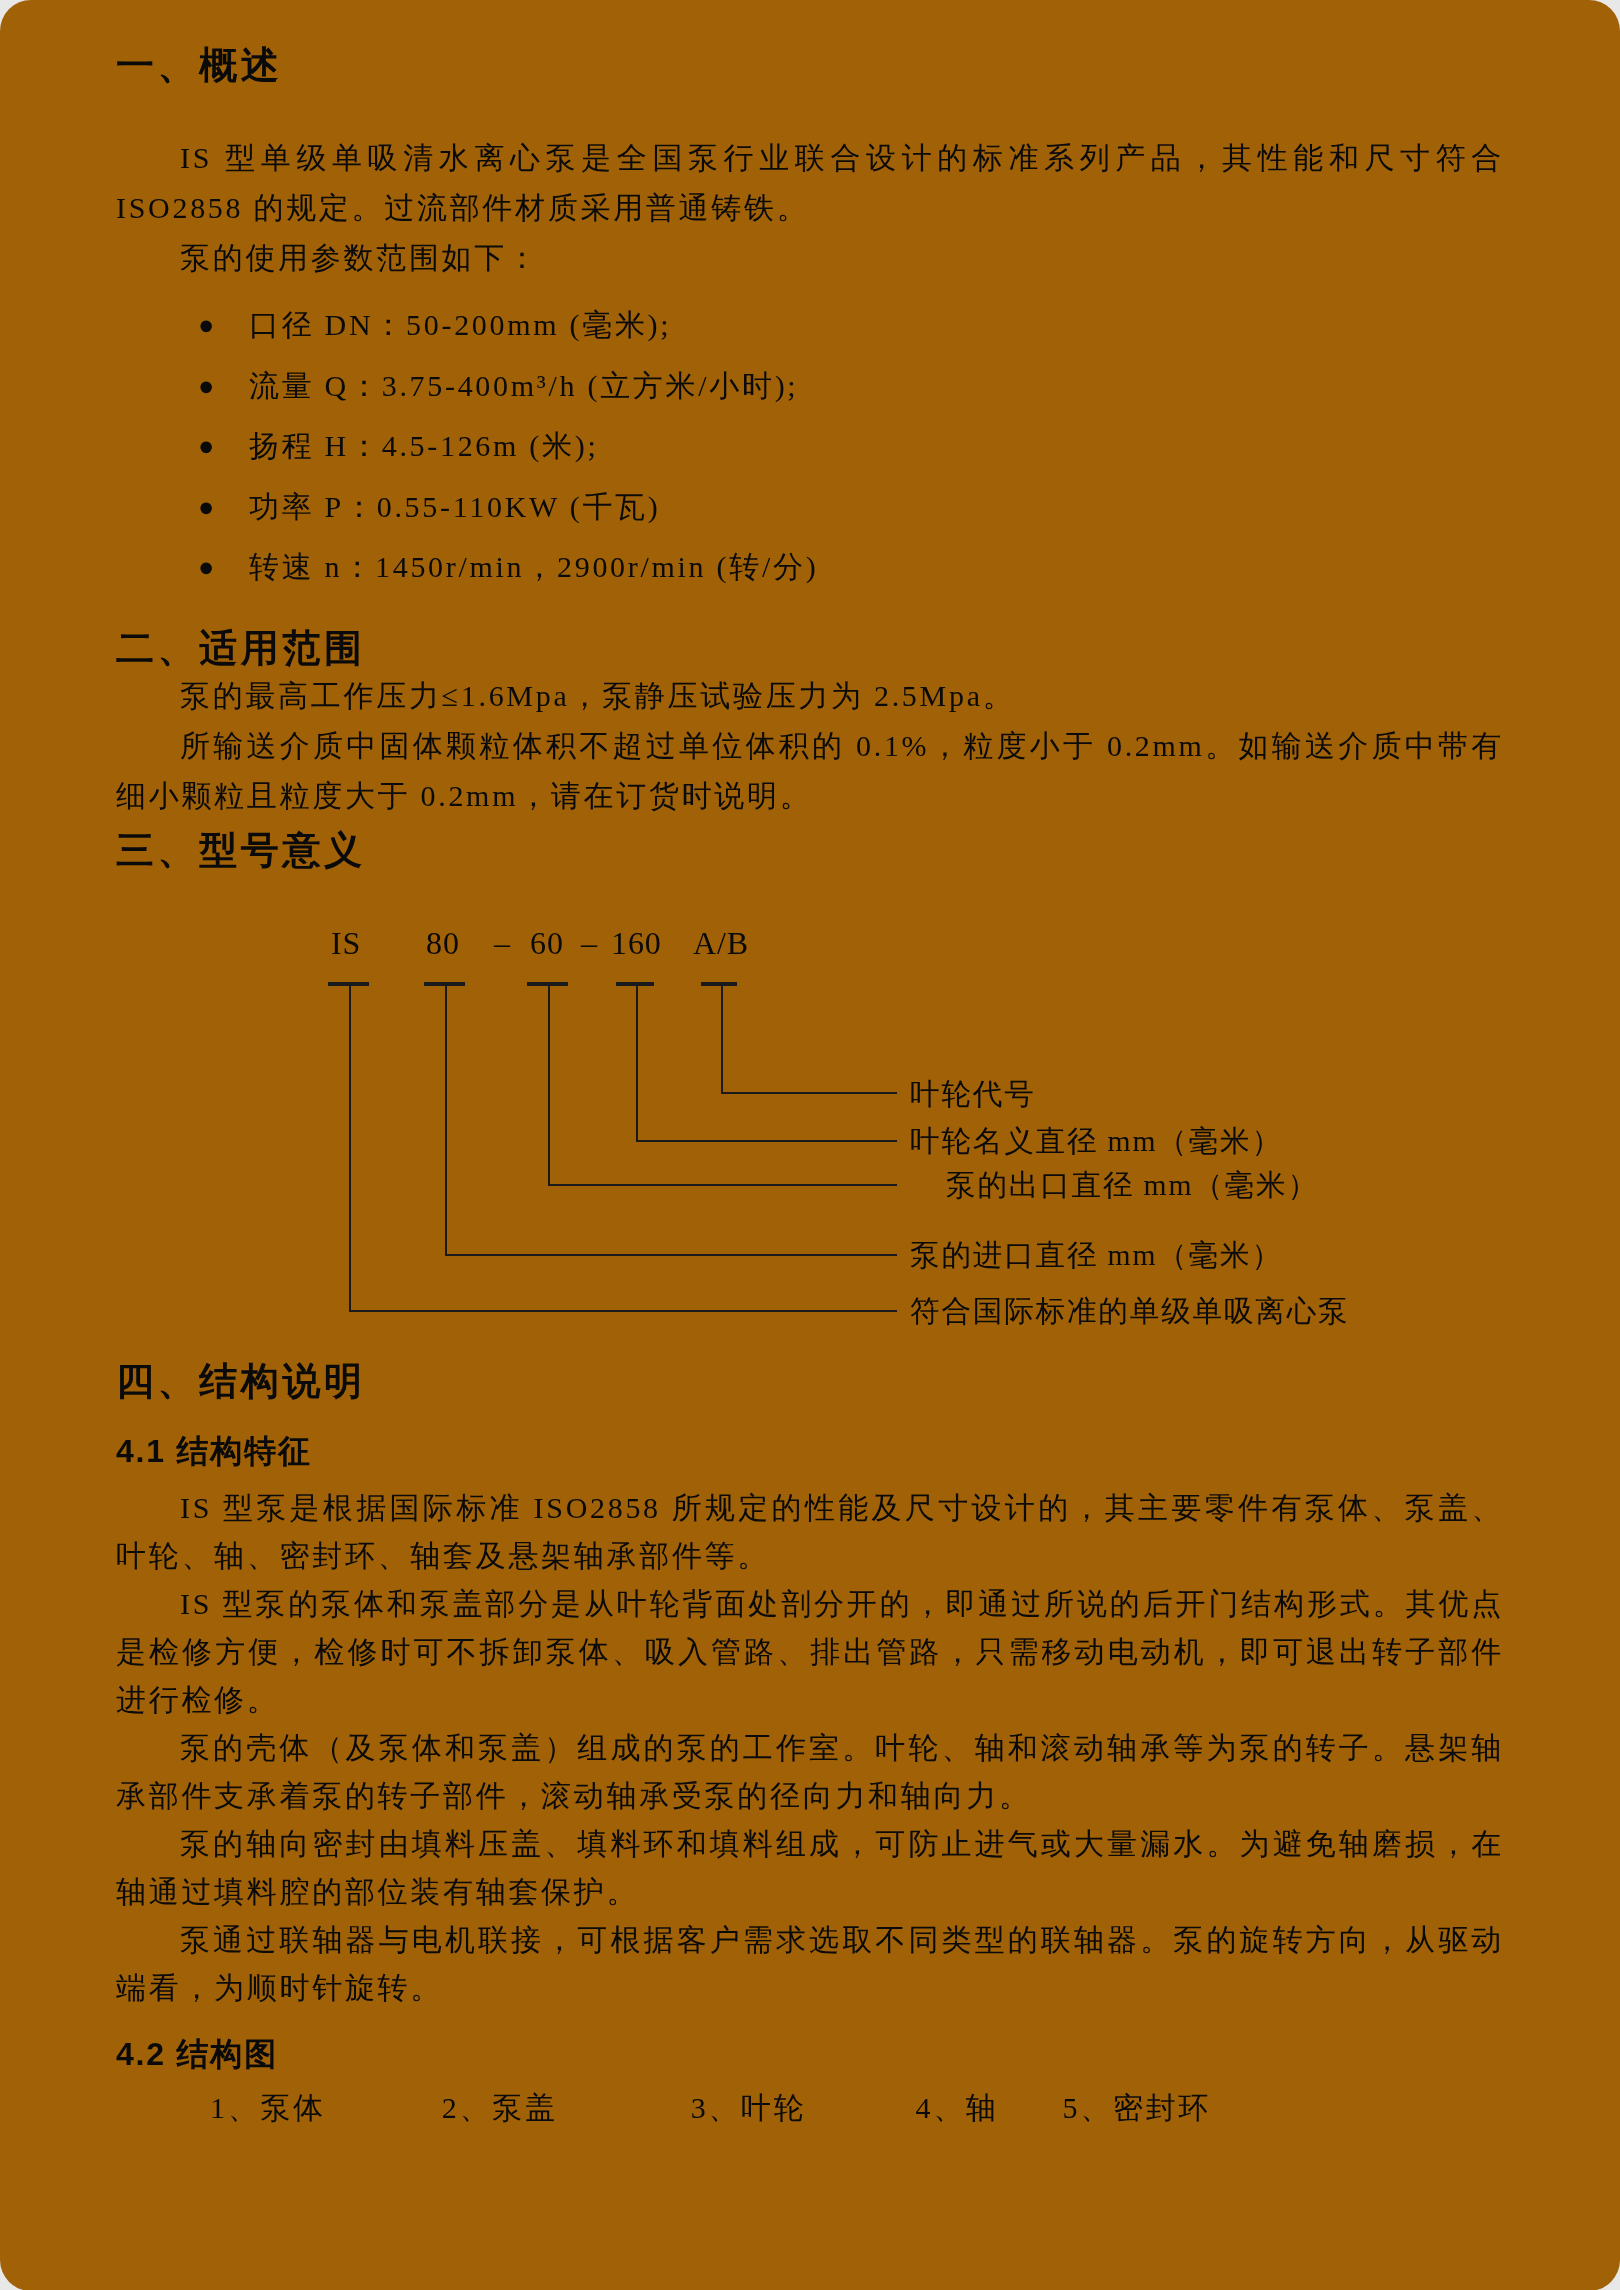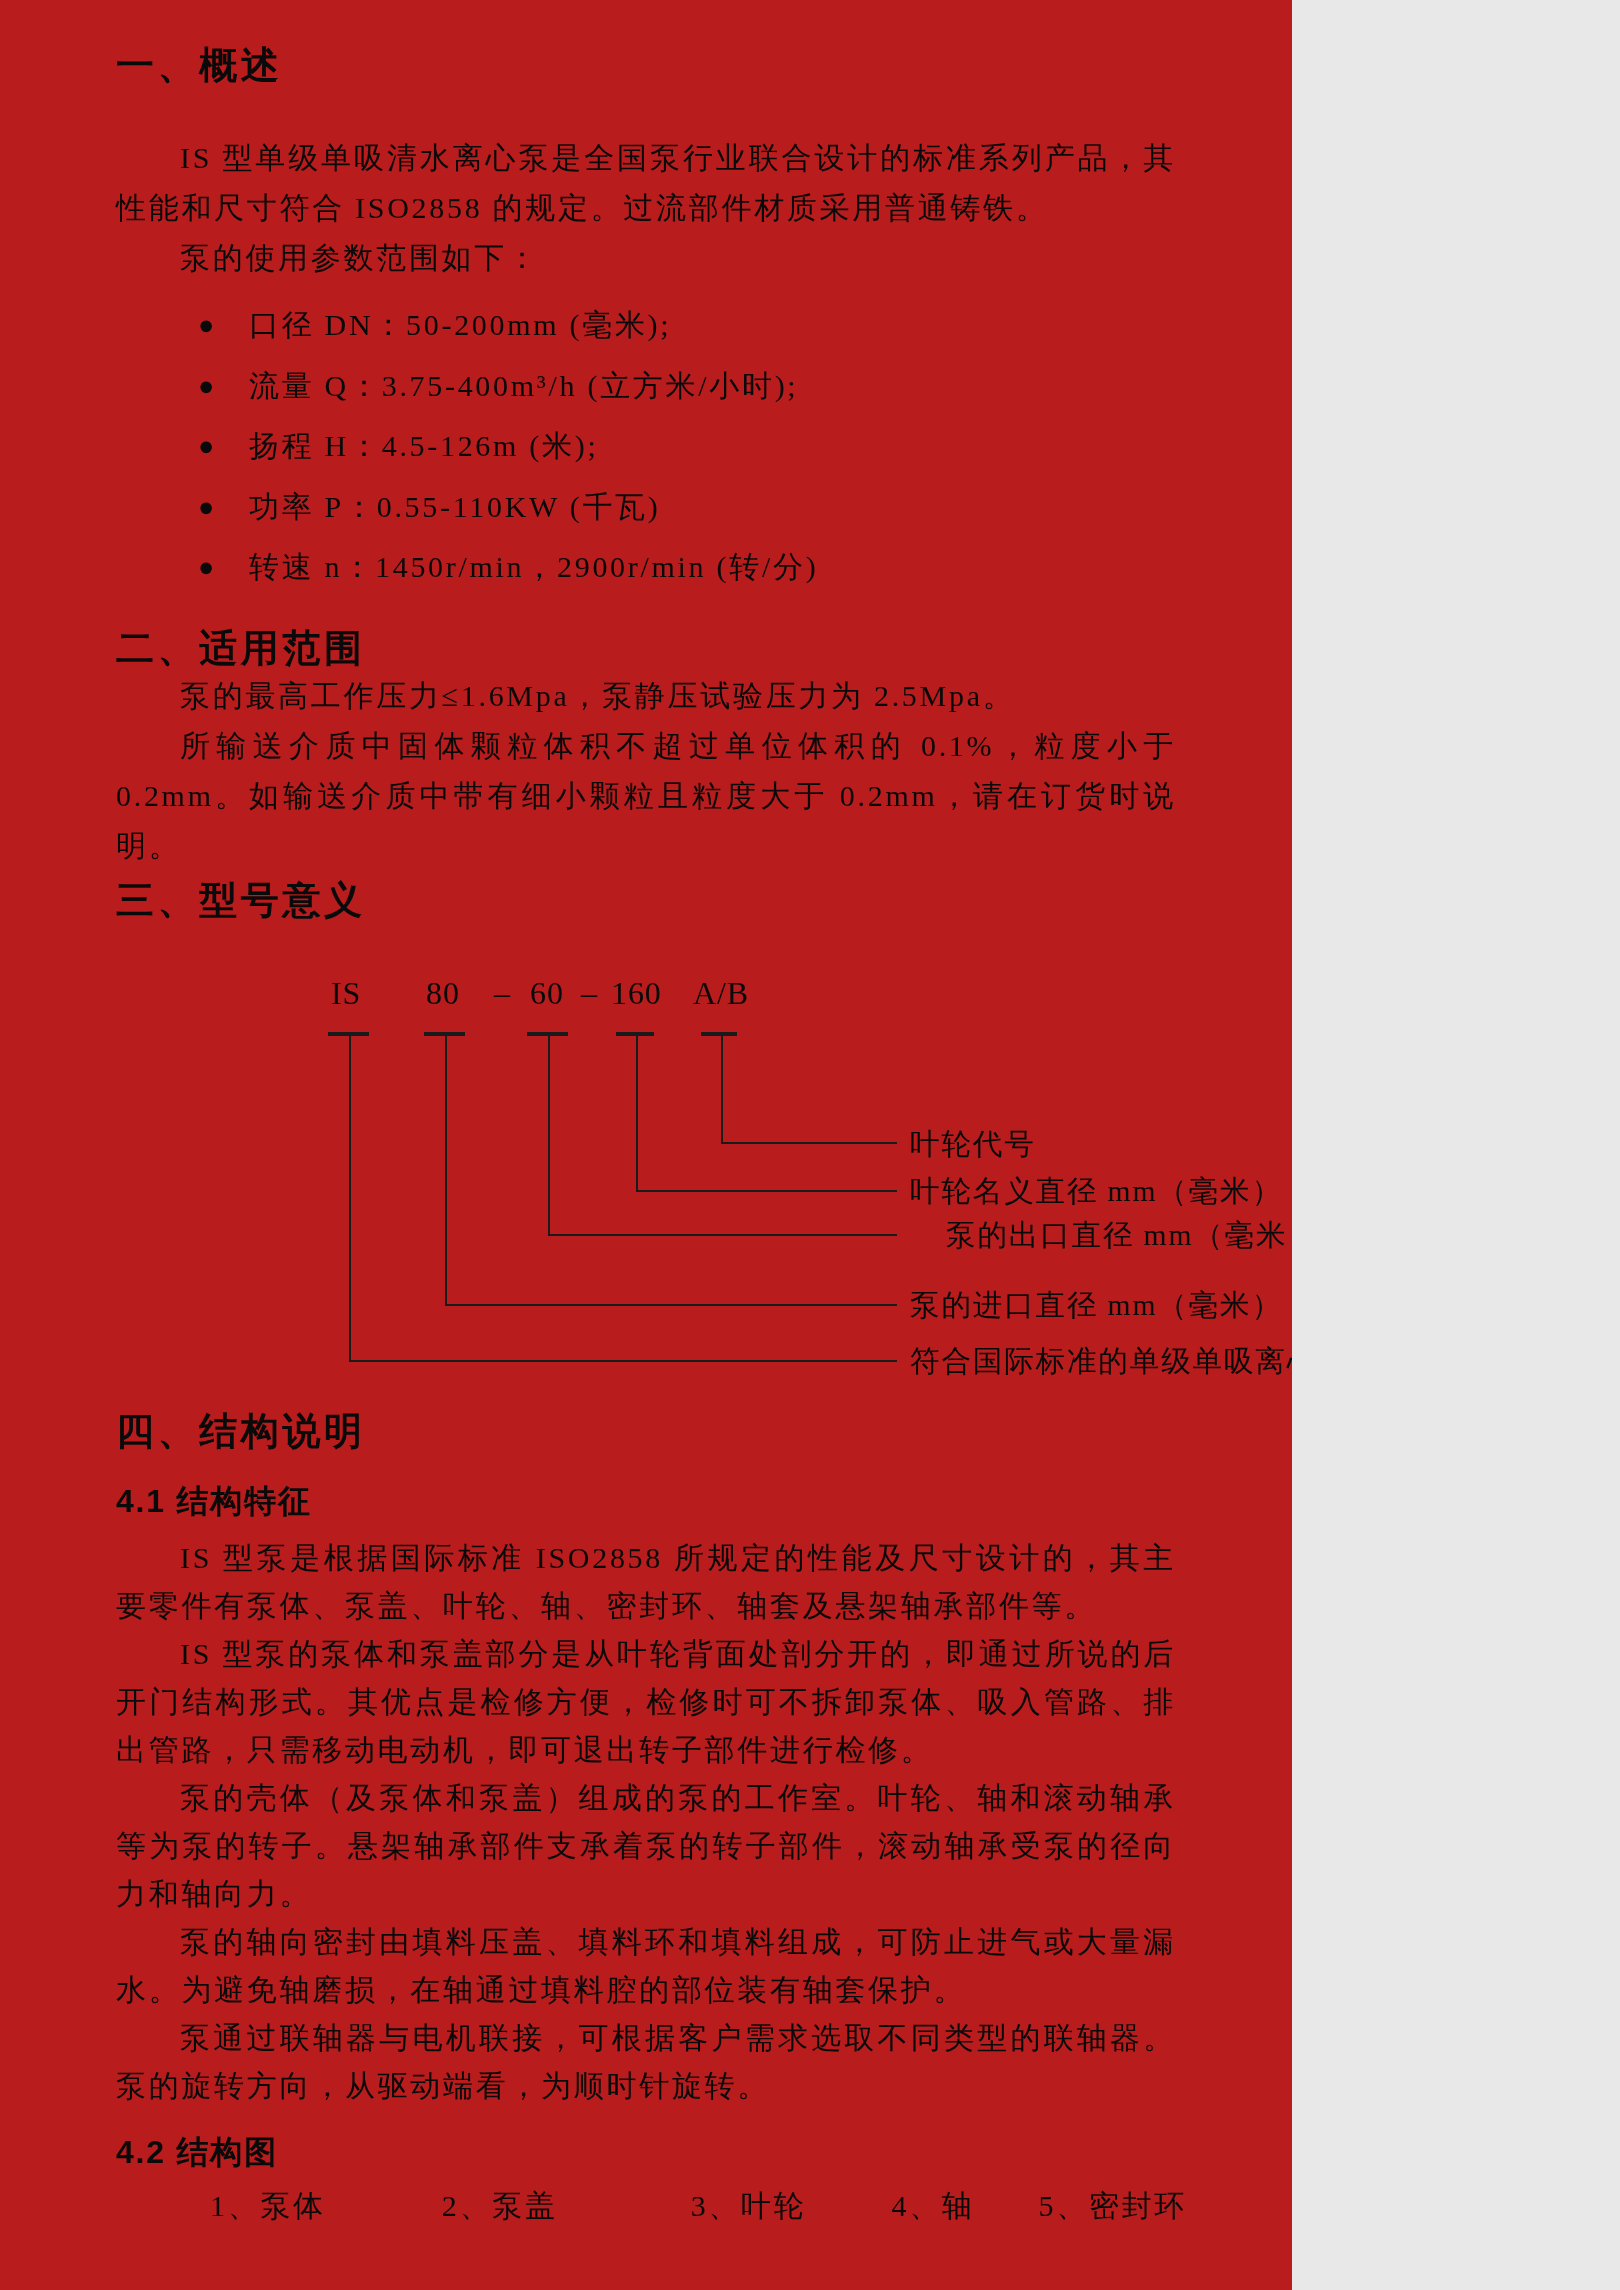--- a/index.html
+++ b/index.html
@@ -1,20 +1,20 @@
 <!DOCTYPE html>
 <html style="font-size:14.3px"><head>
 <meta charset="utf-8">
 <style>
   html,body{margin:0;padding:0;background:#e8e8e8;}
   .page{
-    width:1292px;min-height:2291px;background:#b91c1c;color:#0a0a0a;
+    width:1620px;min-height:2291px;background:#a16207;color:#0a0a0a;
     box-sizing:border-box;padding:43px 116px 29.6px 116px;
     font-family:"Liberation Serif","DejaVu Serif",serif;
-    position:relative;overflow:hidden;
+    position:relative;overflow:hidden;border-radius:31px;
   }
   
   .h1{
     font-family:"Liberation Sans","DejaVu Sans",sans-serif;
     font-weight:700;font-size:38px;line-height:45px;
     letter-spacing:3.6px;margin:0;
   }
   .h1.s1{margin-bottom:45px;}
   .h1.s2{margin-top:39px;}
   .h1.s3{margin-top:7.2px;}
@@ -65,21 +65,21 @@
   .dlabel{
     position:absolute;left:794px;font-size:29.6px;letter-spacing:1.8px;white-space:nowrap;
   }
   .l0{top:165px;} .l1{top:212px;} .l2{top:256px;margin-left:36px;} .l3{top:326px;} .l4{top:382px;}
   
   .parts{
     display:flex;margin-top:16px;padding-left:94px;height:39px;align-items:center;
     font-size:30px;letter-spacing:2.7px;
   }
   .parts span{white-space:nowrap;}
-  .p0{margin-right:116px;} .p1{margin-right:133px;} .p2{margin-right:85px;} .p3{margin-right:64px;}
+  .p0{margin-right:116px;} .p1{margin-right:133px;} .p2{margin-right:109px;} .p3{margin-right:64px;}
 </style>
 </head>
 <body>
 
 <div class="page">
 
   <h2 class="h1 s1">一、概述</h2>
   <p class="para">IS 型单级单吸清水离心泵是全国泵行业联合设计的标准系列产品，其性能和尺寸符合 ISO2858 的规定。过流部件材质采用普通铸铁。</p>
   <p class="para">泵的使用参数范围如下：</p>
 

